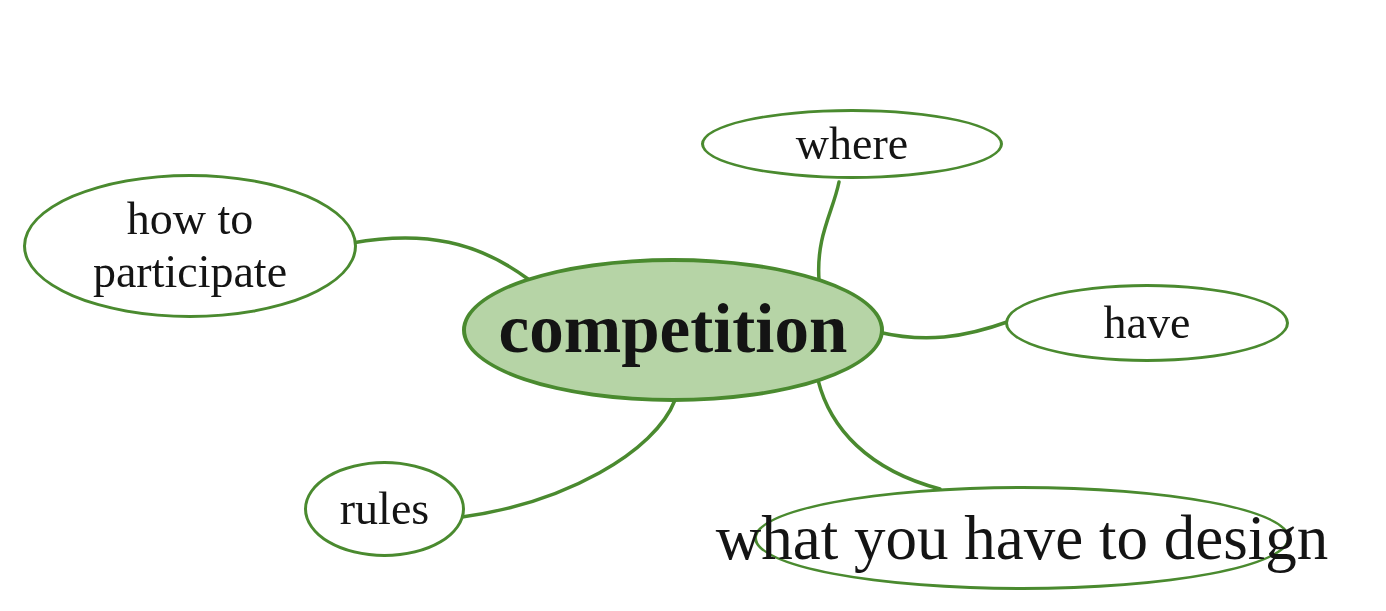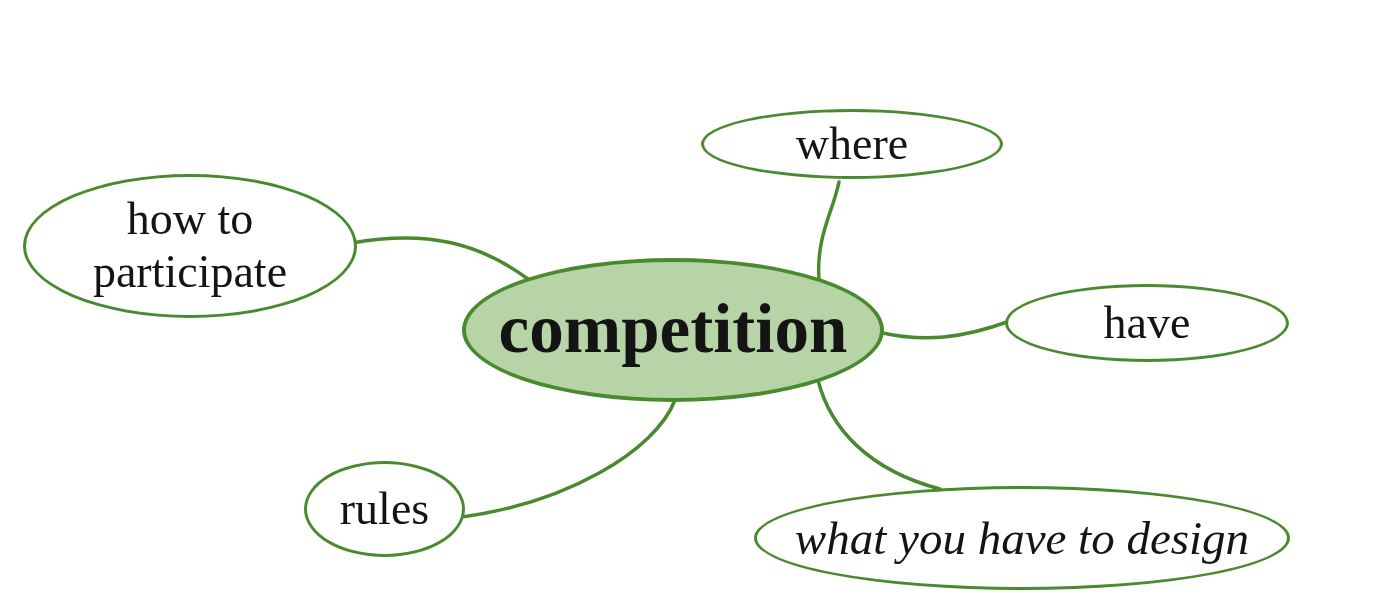--- a/index.html
+++ b/index.html
@@ -33,21 +33,21 @@
     white-space:nowrap;
   }
   .node.center{
     background:var(--center-fill);
     border-width:4px;
     font-weight:bold;
     font-size:69px;
   }
   .node.wrap{white-space:normal;}
   .node.wrap span{display:block;max-width:250px;}
-  .node.big{font-size:47px;font-style:italic;}
+  .node.big{font-size:63px;}
 </style>
 </head>
 <body>
 
 <div class="canvas">
 
   <svg class="links" viewBox="0 0 1386 611" aria-hidden="true">
     <path d="M 352 243 C 425 230, 478 242, 528 279"></path>
     <path d="M 839 182 C 833 212, 816 236, 819 280"></path>
     <path d="M 878 332 C 925 343, 963 338, 1010 321"></path>

